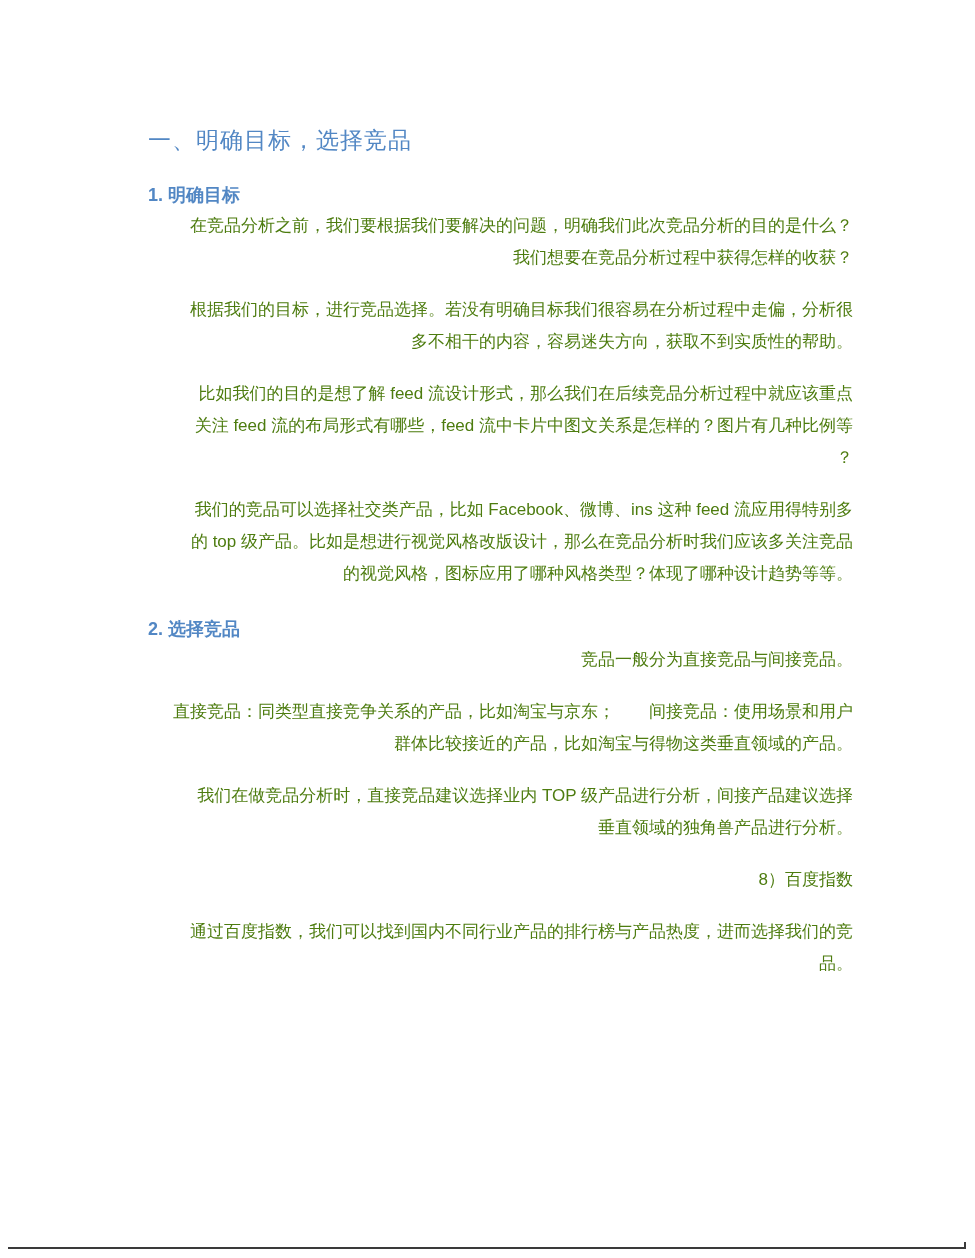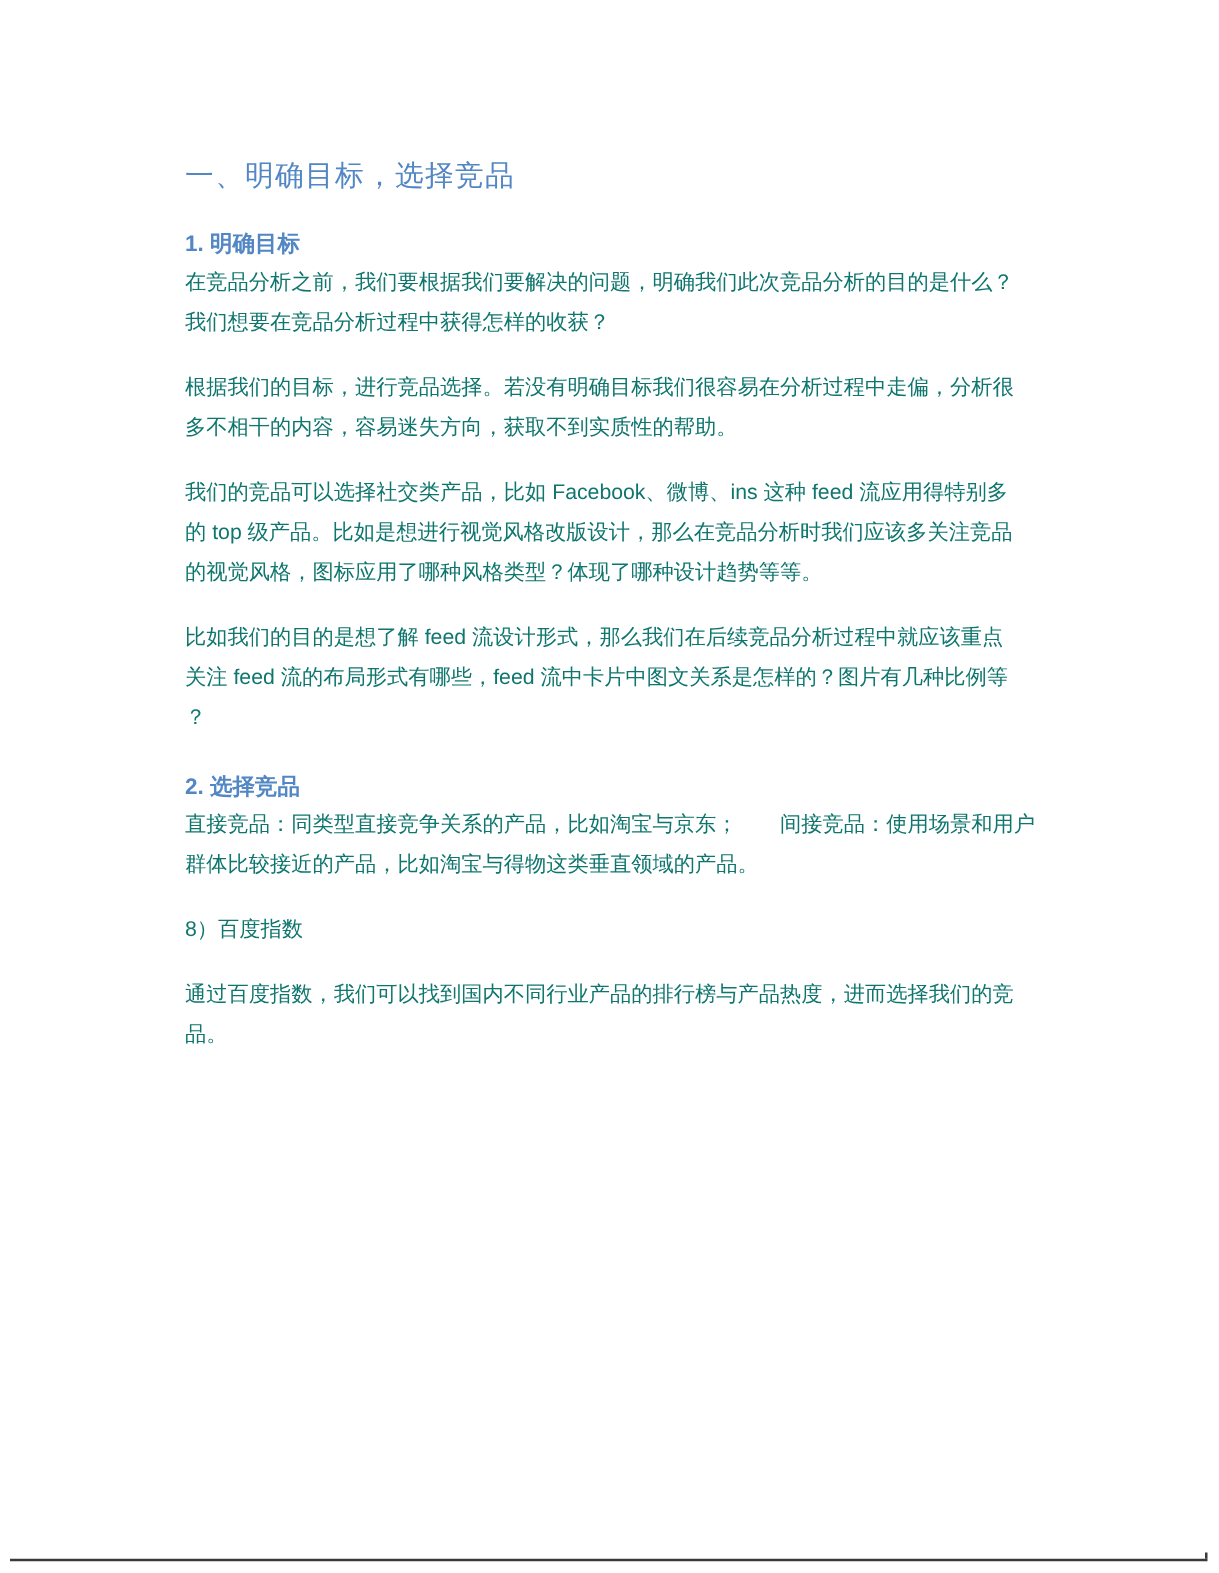--- a/index.html
+++ b/index.html
@@ -36,22 +36,22 @@
     font-weight: 700;
     color: #5287c4;
     margin: 26px 0 2px 0;
   }
   p.doc-p {
     font-size: 17px;
     line-height: 32px;
     font-weight: 400;
     margin: 0 0 20px 0;
     white-space: pre-line;
-    text-align: left;
-    color: #0f766e;
+    text-align: right;
+    color: #4d7c0f;
   }
   .bottom-rule {
     position: absolute;
     left: 8px;
     top: 1247px;
     width: 958px;
     height: 2px;
     background: #3a3a3a;
   }
   .bottom-rule::after {
@@ -70,30 +70,33 @@
 <div class="page">
   <div class="content">
 
     <h1 class="doc-h1">一、明确目标，选择竞品</h1>
 
     <h2 class="doc-h2">1. 明确目标</h2>
     <p class="doc-p">在竞品分析之前，我们要根据我们要解决的问题，明确我们此次竞品分析的目的是什么？
 我们想要在竞品分析过程中获得怎样的收获？</p>
     <p class="doc-p">根据我们的目标，进行竞品选择。若没有明确目标我们很容易在分析过程中走偏，分析很
 多不相干的内容，容易迷失方向，获取不到实质性的帮助。</p>
+    <p class="doc-p">比如我们的目的是想了解 feed 流设计形式，那么我们在后续竞品分析过程中就应该重点
+关注 feed 流的布局形式有哪些，feed 流中卡片中图文关系是怎样的？图片有几种比例等
+？</p>
     <p class="doc-p">我们的竞品可以选择社交类产品，比如 Facebook、微博、ins 这种 feed 流应用得特别多
 的 top 级产品。比如是想进行视觉风格改版设计，那么在竞品分析时我们应该多关注竞品
 的视觉风格，图标应用了哪种风格类型？体现了哪种设计趋势等等。</p>
-    <p class="doc-p">比如我们的目的是想了解 feed 流设计形式，那么我们在后续竞品分析过程中就应该重点
-关注 feed 流的布局形式有哪些，feed 流中卡片中图文关系是怎样的？图片有几种比例等
-？</p>
 
     <h2 class="doc-h2">2. 选择竞品</h2>
+    <p class="doc-p">竞品一般分为直接竞品与间接竞品。</p>
     <p class="doc-p">直接竞品：同类型直接竞争关系的产品，比如淘宝与京东；　　间接竞品：使用场景和用户
 群体比较接近的产品，比如淘宝与得物这类垂直领域的产品。</p>
+    <p class="doc-p">我们在做竞品分析时，直接竞品建议选择业内 TOP 级产品进行分析，间接产品建议选择
+垂直领域的独角兽产品进行分析。</p>
     <p class="doc-p">8）百度指数</p>
     <p class="doc-p">通过百度指数，我们可以找到国内不同行业产品的排行榜与产品热度，进而选择我们的竞
 品。</p>
 
   </div>
 
   <div class="bottom-rule"></div>
 </div>
 
 </body></html>

